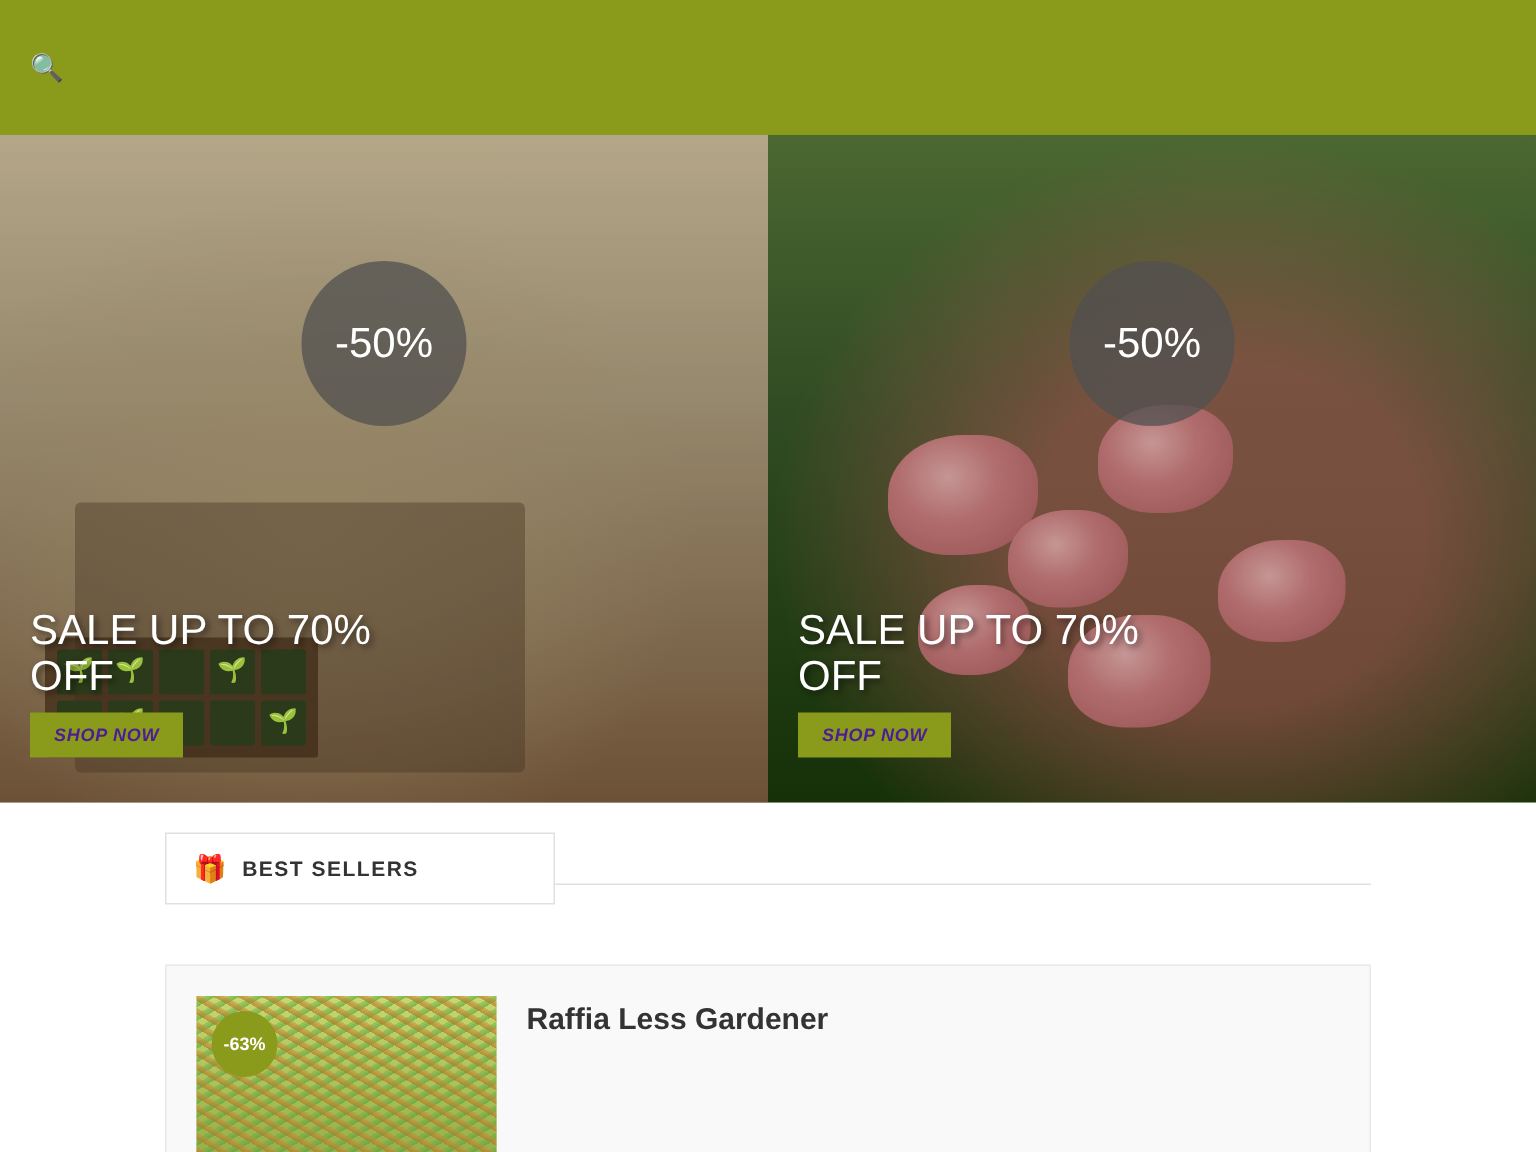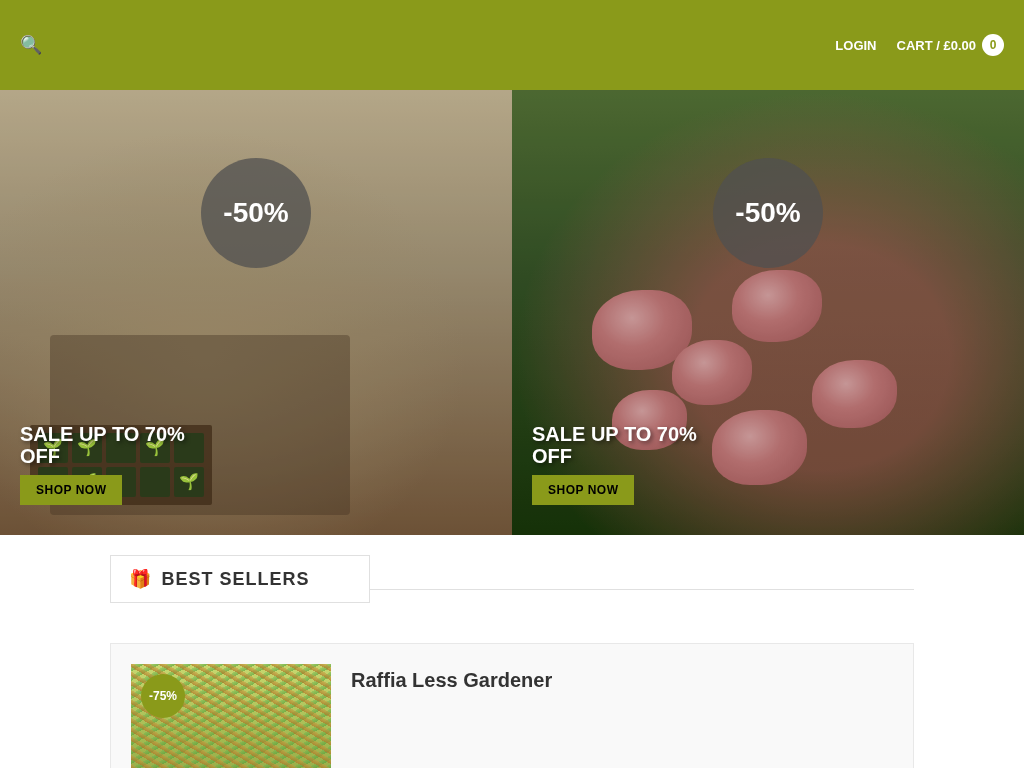--- a/index.html
+++ b/index.html
@@ -144,61 +144,62 @@
       bottom: 20px;
       left: 50px;
       width: 300px;
       height: 180px;
       background: rgba(80,60,40,0.4);
       border-radius: 4px;
     }
 
     .discount-badge {
       position: absolute;
-      top: 68px;
+      top: 84px;
       left: 50%;
       transform: translateX(-50%);
       background: rgba(80,80,80,0.75);
       color: #fff;
       border-radius: 50%;
       width: 110px;
       height: 110px;
       display: flex;
       align-items: center;
       justify-content: center;
       font-size: 28px;
-      font-weight: bold;
+      font-weight: normal;
       z-index: 10;
     }
     .hero-text-overlay {
       position: absolute;
       bottom: 30px;
       left: 20px;
       z-index: 10;
       color: #fff;
     }
     .hero-text-overlay .sale-title {
-      font-size: 20px;
-      font-weight: bold;
+      font-size: 28px;
+      font-weight: normal;
       text-shadow: 2px 2px 4px rgba(0,0,0,0.5);
       line-height: 1.1;
       text-transform: uppercase;
     }
     .shop-now-btn {
       display: inline-block;
       background: #8a9a1a;
-      color: #000000;
+      color: #4c1d95;
       padding: 8px 16px;
       font-size: 12px;
       font-weight: bold;
       text-transform: uppercase;
       border: none;
       cursor: pointer;
       margin-top: 8px;
       letter-spacing: 0.5px;
+      font-style: italic;
     }
 
     
     .hero-overlay-text {
       position: absolute;
       top: 0; left: 0; right: 0; bottom: 0;
       z-index: 5;
       background: rgba(0,0,0,0.15);
     }
 
@@ -214,21 +215,21 @@
       padding: 12px 18px;
       margin-bottom: 20px;
       width: 260px;
     }
     .gift-icon {
       font-size: 18px;
       margin-right: 10px;
       color: #8a9a1a;
     }
     .section-title {
-      font-size: 18px;
+      font-size: 14px;
       font-weight: bold;
       letter-spacing: 1px;
       text-transform: uppercase;
       color: #333;
     }
     .section-divider {
       flex: 1;
       height: 1px;
       background: #e0e0e0;
       margin-left: 0;
@@ -347,27 +348,20 @@
   </style>
 </head>
 <body>
 
 <header class="header">
   <div class="header-left">
     <span class="header-search-icon">🔍</span>
   </div>
 
 
-  <div class="header-right">
-    <a href="#">LOGIN</a>
-    <div class="cart-btn">
-      <span>CART / £0.00</span>
-      <span class="cart-count">0</span>
-    </div>
-  </div>
 </header>
 
 <section class="hero">
 
   <div class="hero-panel hero-panel-left">
     <div class="hero-overlay-text"></div>
 
     <div class="seedtray">
       <div class="tray-grid">
         <div class="tray-cell with-plant"></div>
@@ -430,21 +424,21 @@
       <span class="gift-icon">🎁</span>
       <span class="section-title">BEST SELLERS</span>
     </div>
     <div class="section-divider"></div>
   </div>
 
   <div class="product-card">
     <div class="product-card-inner">
       <div class="product-image-placeholder">
         <div class="raffia-img" style="width:100%;height:100%;"></div>
-        <div class="discount-tag">-75%</div>
+        <div class="discount-tag">-63%</div>
       </div>
       <div class="product-info">
         <div class="product-title">Raffia Less Gardener</div>
       </div>
     </div>
   </div>
 
 </section>
 
 </body></html>

